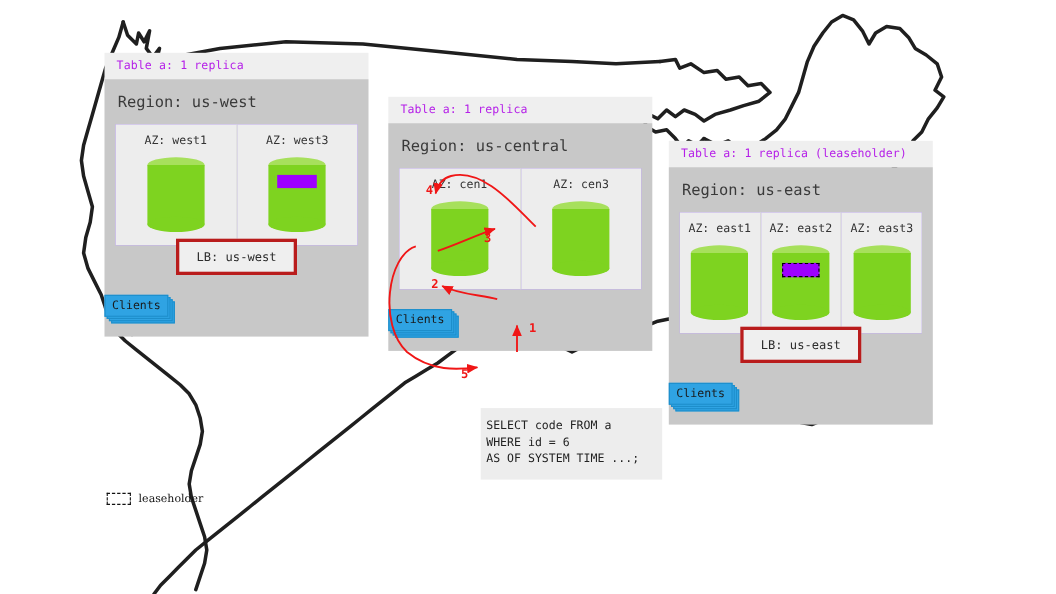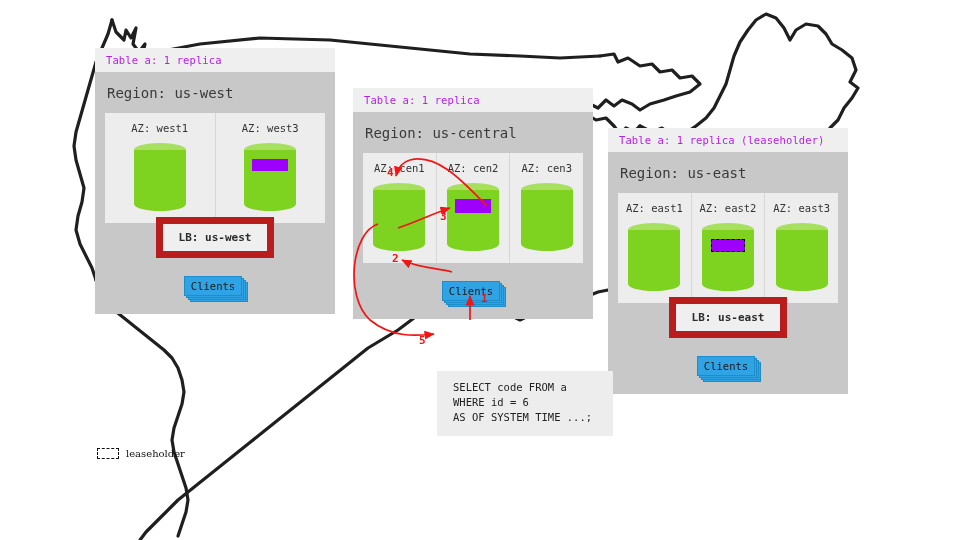--- a/index.html
+++ b/index.html
@@ -51,47 +51,47 @@
   .cyl .bot{
     position:absolute;left:0;background:#7ed320;border-radius:50%;
   }
   .repl{
     position:absolute;background:#9d00ff;
     z-index:5;
   }
   .repl.lease{border:1.6px dashed #000;box-sizing:border-box;}
 
   .lb{
-    background:#efefef;border:7px solid #b91c1c;
+    background:#efefef;border:3px solid #b91c1c;
     font-size:11px;color:#2c2c2c;
     padding:7px 16px;white-space:nowrap;
     display:inline-block;
-    position:relative;z-index:25;font-weight:bold;
+    position:relative;z-index:25;
   }
   .lb-wrap{display:flex;justify-content:center;margin-top:-6px;}
 
-  .clients-wrap{display:flex;justify-content:center;margin-top:18px;}
+  .clients-wrap{display:flex;margin-top:18px;}
   .clients{position:relative;width:62px;height:24px;}
   .clients .card{
     position:absolute;background:#2fa3e3;border:1px solid #1d8ecb;
     width:58px;height:20px;box-sizing:border-box;
   }
   .clients .card.c1{left:6px;top:6px;}
   .clients .card.c2{left:4px;top:4px;}
   .clients .card.c3{left:2px;top:2px;}
   .clients .card.front{
     left:0;top:0;background:#2fa3e3;
     display:flex;align-items:center;justify-content:center;
     color:#1a1a1a;font-size:10.5px;
   }
 
   .sqlbox{
     position:absolute;background:#ededed;
     font-size:10.5px;color:#222;line-height:1.45;
-    padding:9px 12px 10px 16px;white-space:pre;
+    padding:9px 12px 10px 5px;white-space:pre;
     z-index:12;
   }
 
   .legend{position:absolute;display:flex;align-items:center;z-index:30;}
   .legend .sw{
     width:22px;height:11px;border:1.6px dashed #111;box-sizing:border-box;
     background:transparent;margin-right:7px;
   }
   .legend .lt{font-size:10px;color:#111;font-family:"DejaVu Serif","Liberation Serif",serif;}
 
@@ -204,29 +204,20 @@
       <div class="az-row">
         <div class="az">
           <div class="az-label">AZ: cen1</div>
           <div class="cyl" style="width:52px;height:68px;">
             <div class="top" style="width:52px;height:14px;"></div>
             <div class="body" style="width:52px;height:54px;"></div>
             <div class="bot" style="width:52px;height:14px;top:54px;"></div>
           </div>
         </div>
         <div class="az">
-          <div class="az-label">AZ: cen2</div>
-          <div class="cyl" style="width:52px;height:68px;">
-            <div class="top" style="width:52px;height:14px;"></div>
-            <div class="body" style="width:52px;height:54px;"></div>
-            <div class="bot" style="width:52px;height:14px;top:54px;"></div>
-            <div class="repl" style="left:8px;top:16px;width:36px;height:14px;"></div>
-          </div>
-        </div>
-        <div class="az">
           <div class="az-label">AZ: cen3</div>
           <div class="cyl" style="width:52px;height:68px;">
             <div class="top" style="width:52px;height:14px;"></div>
             <div class="body" style="width:52px;height:54px;"></div>
             <div class="bot" style="width:52px;height:14px;top:54px;"></div>
           </div>
         </div>
       </div>
 
 

